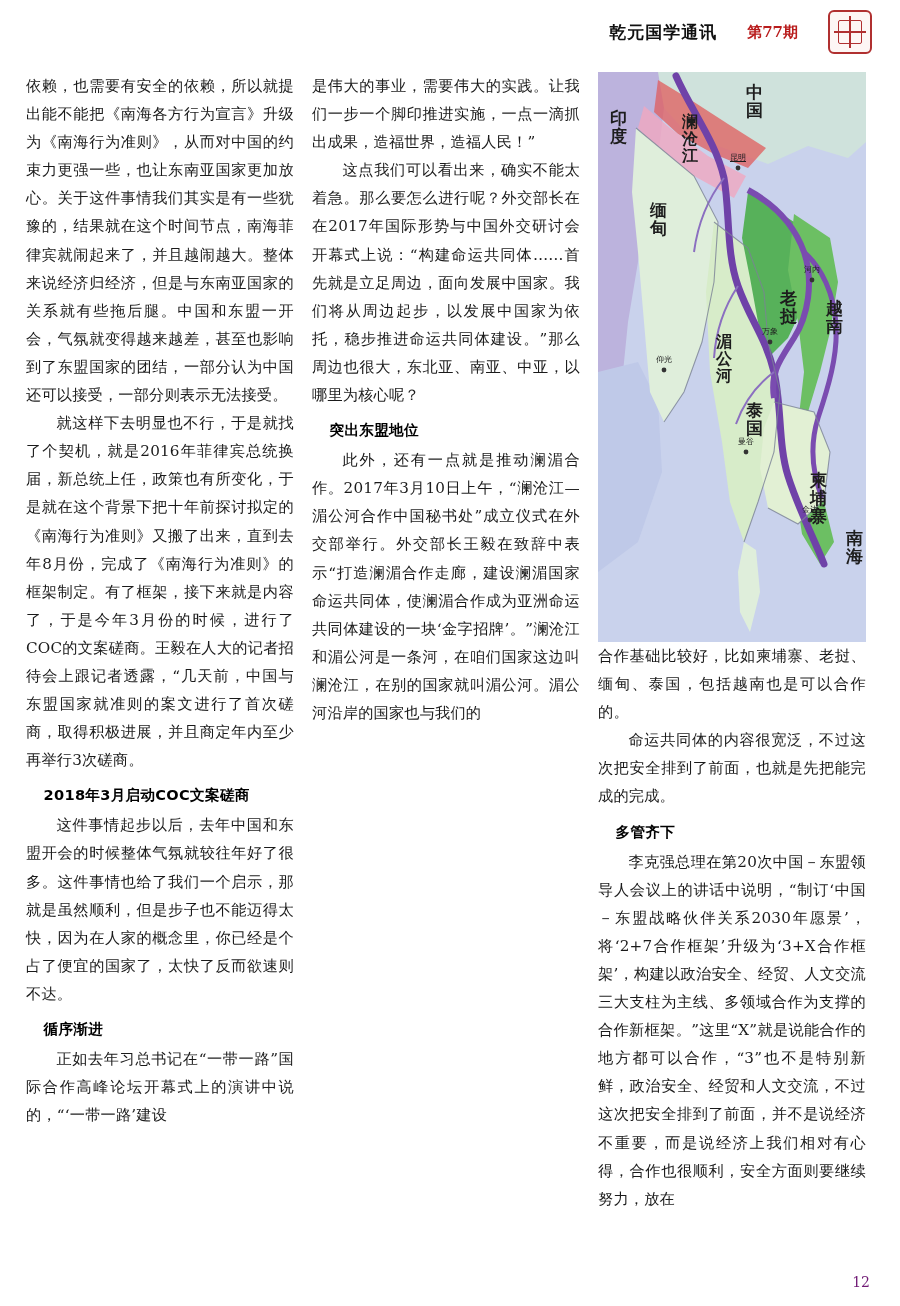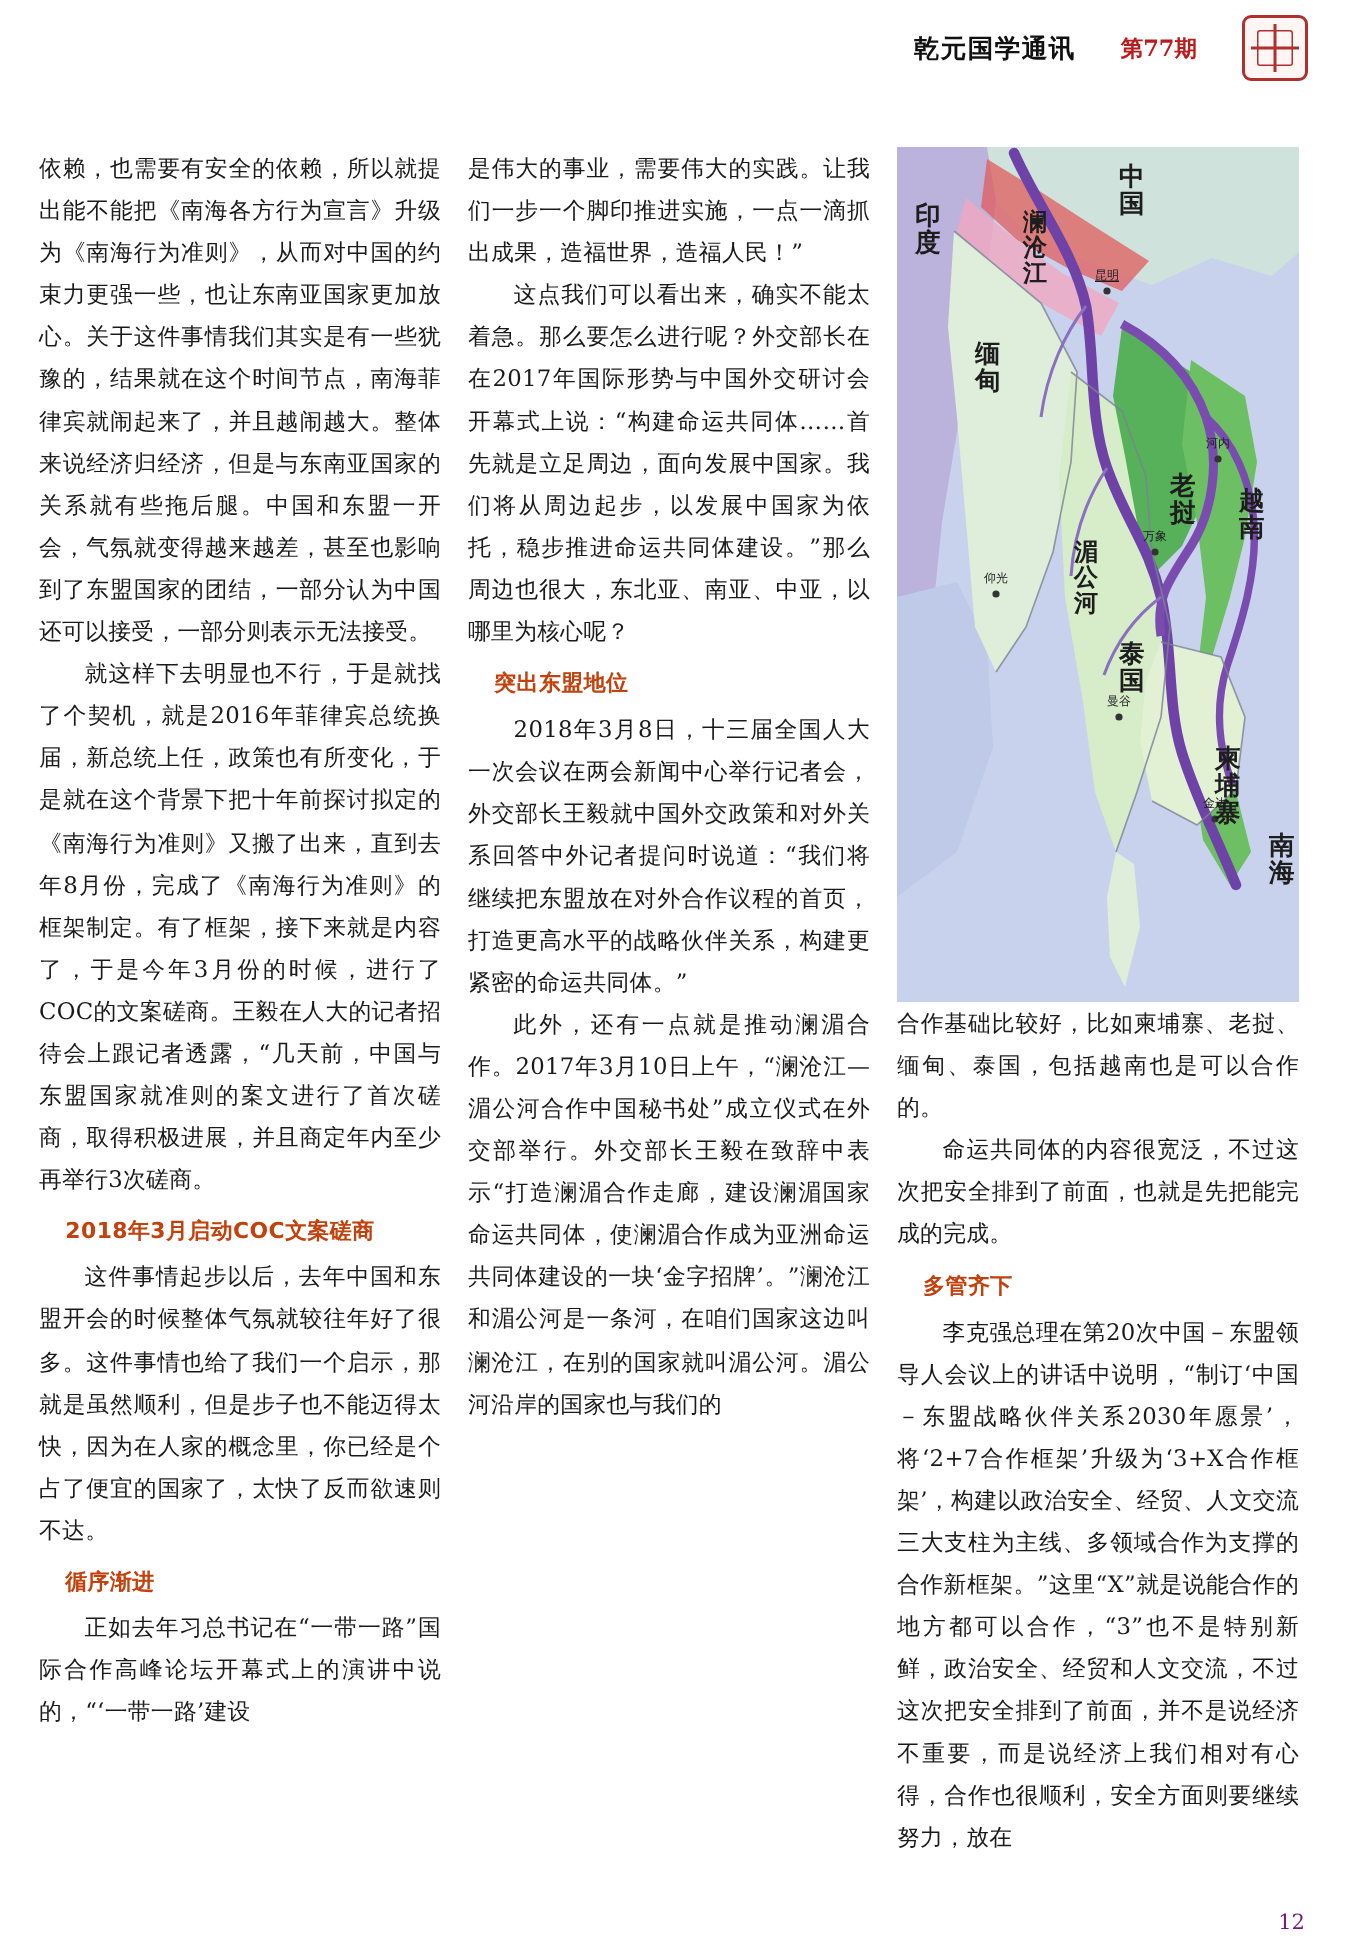--- a/index.html
+++ b/index.html
@@ -61,21 +61,20 @@
 
   
   .content {
     position: absolute;
     top: 72px;
     left: 26px;
     right: 26px;
     bottom: 56px;
     display: flex;
     gap: 18px;
-    margin-top: 26px;
   }
   .col {
     width: 268px;
     position: relative;
   }
   .col--left, .col--mid { }
   .col--right { display: flex; flex-direction: column; }
 
   p {
     margin: 0 0 0 0;
@@ -87,21 +86,21 @@
     letter-spacing: 0.2px;
   }
   p.indent { text-indent: 2em; }
 
   h3.subhead {
     margin: 7px 0 2px 0;
     font-family: "DejaVu Sans", "Liberation Sans", sans-serif;
     font-size: 14.6px;
     font-weight: bold;
     line-height: 28px;
-    color: #c2410c;
+    color: #000000;
     text-indent: 1.2em;
     letter-spacing: 0.3px;
   }
 
   
   .map-figure {
     width: 100%;
     height: 570px;
     position: relative;
     overflow: hidden;
@@ -148,21 +147,20 @@
     <h3 class="subhead">2018年3月启动COC文案磋商</h3>
     <p class="indent">这件事情起步以后，去年中国和东盟开会的时候整体气氛就较往年好了很多。这件事情也给了我们一个启示，那就是虽然顺利，但是步子也不能迈得太快，因为在人家的概念里，你已经是个占了便宜的国家了，太快了反而欲速则不达。</p>
     <h3 class="subhead">循序渐进</h3>
     <p class="indent">正如去年习总书记在“一带一路”国际合作高峰论坛开幕式上的演讲中说的，“‘一带一路’建设</p>
   </div>
 
   <div class="col col--mid">
     <p>是伟大的事业，需要伟大的实践。让我们一步一个脚印推进实施，一点一滴抓出成果，造福世界，造福人民！”</p>
     <p class="indent">这点我们可以看出来，确实不能太着急。那么要怎么进行呢？外交部长在在2017年国际形势与中国外交研讨会开幕式上说：“构建命运共同体……首先就是立足周边，面向发展中国家。我们将从周边起步，以发展中国家为依托，稳步推进命运共同体建设。”那么周边也很大，东北亚、南亚、中亚，以哪里为核心呢？</p>
     <h3 class="subhead">突出东盟地位</h3>
-    <p class="indent">2018年3月8日，十三届全国人大一次会议在两会新闻中心举行记者会，外交部长王毅就中国外交政策和对外关系回答中外记者提问时说道：“我们将继续把东盟放在对外合作议程的首页，打造更高水平的战略伙伴关系，构建更紧密的命运共同体。”</p>
     <p class="indent">此外，还有一点就是推动澜湄合作。2017年3月10日上午，“澜沧江—湄公河合作中国秘书处”成立仪式在外交部举行。外交部长王毅在致辞中表示“打造澜湄合作走廊，建设澜湄国家命运共同体，使澜湄合作成为亚洲命运共同体建设的一块‘金字招牌’。”澜沧江和湄公河是一条河，在咱们国家这边叫澜沧江，在别的国家就叫湄公河。湄公河沿岸的国家也与我们的</p>
   </div>
 
   <div class="col col--right">
 
     <figure class="map-figure" style="margin:0;">
       <svg width="268" height="570" viewBox="0 0 268 570" xmlns="http://www.w3.org/2000/svg">
 
         <rect x="0" y="0" width="268" height="570" fill="#c9d2ec"></rect>
 

